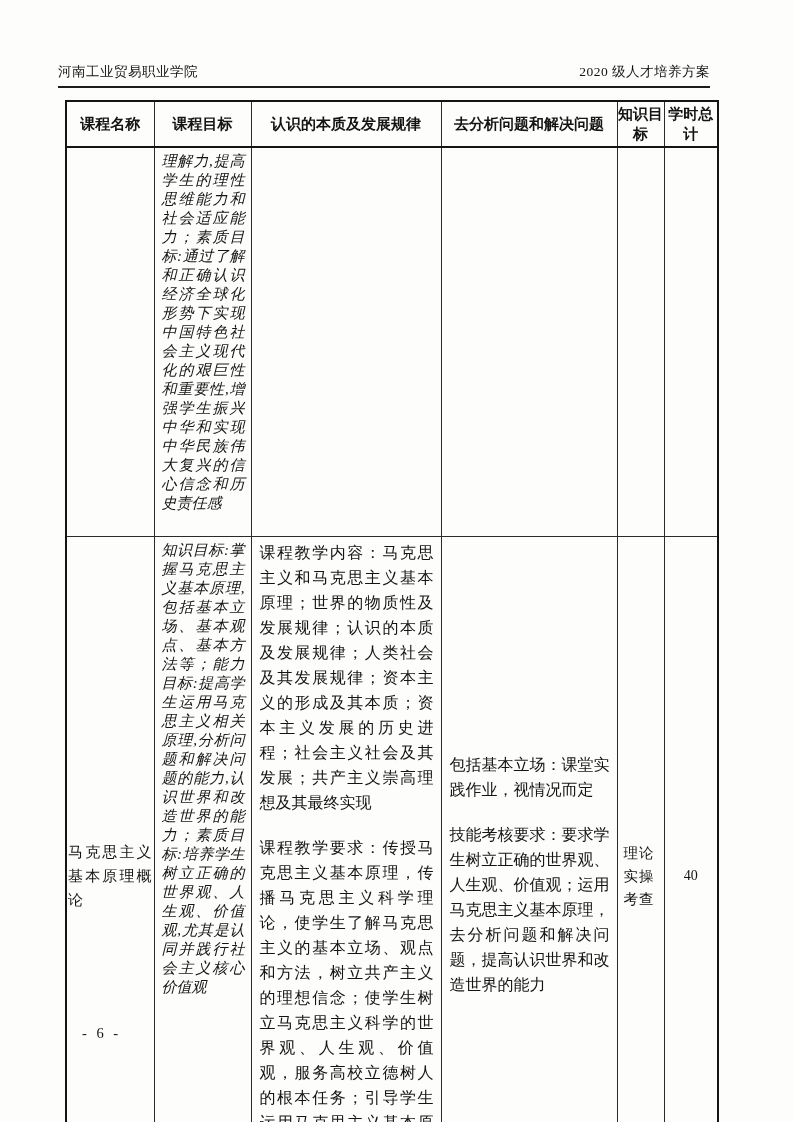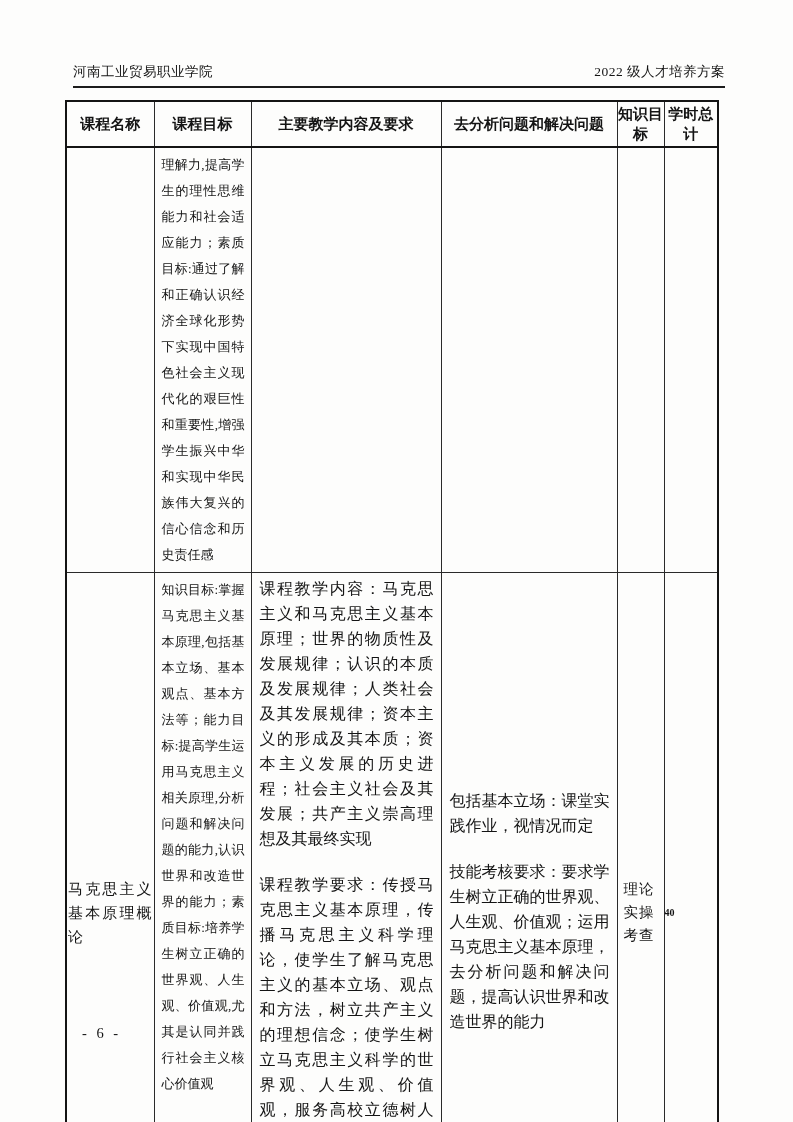--- a/index.html
+++ b/index.html
@@ -12,21 +12,21 @@
     position: relative;
     width: 793px;
     height: 1122px;
     margin: 0 auto;
     background: #fdfdfc;
     color: #141414;
     overflow: hidden;
   }
   .page-header {
     position: absolute;
-    left: 73px;
+    left: 58px;
     top: 63px;
     width: 652px;
     display: flex;
     justify-content: space-between;
     align-items: flex-end;
     font-size: 13.5px;
     line-height: 18px;
     padding-bottom: 5px;
     border-bottom: 2px solid #1c1c1c;
     letter-spacing: 0.5px;
@@ -59,24 +59,25 @@
   tr.row-cont { height: 389px; }
   tr.row-course { height: 485px; }
 
   td.v-top { vertical-align: top; }
   td.v-mid { vertical-align: middle; }
 
   .cell-pad {
     padding: 4px 6px 4px 7px;
   }
   .obj-text {
-    font-size: 13px;
-    line-height: 26px;
+    font-size: 15px;
+    line-height: 19px;
     text-align: justify;
     word-break: break-all;
+    font-style: italic;
   }
   .body-text {
     font-size: 16px;
     line-height: 25px;
     text-align: justify;
     word-break: break-all;
     font-family: Liberation Mono, monospace;
   }
   .para + .para { margin-top: 20.8px; }
   .content-pad { padding: 5px 7px 4px 8px; }
@@ -92,55 +93,55 @@
   }
   .method-text {
     font-size: 14.5px;
     line-height: 23px;
     text-align: left;
     word-break: break-all;
     padding: 0 6px;
     letter-spacing: 1px;
   }
   .hours-text {
-    font-size: 10px;
-    font-weight: bold;
+    font-size: 14px;
+    text-align: center;
   }
   .page-footer {
     position: absolute;
     left: 82px;
     top: 1025px;
     font-size: 14.5px;
     letter-spacing: 3px;
   }
 </style>
 </head>
 <body>
 
 <div class="page">
 
   <div class="page-header">
     <span>河南工业贸易职业学院</span>
-    <span>2022 级人才培养方案</span>
+    <span>2020 级人才培养方案</span>
   </div>
 
   <table class="course-table">
     <colgroup>
       <col style="width:88px">
       <col style="width:97px">
       <col style="width:190px">
       <col style="width:176px">
       <col style="width:47px">
       <col style="width:54px">
     </colgroup>
     <thead>
       <tr>
         <th>课程名称</th>
         <th>课程目标</th>
-        <th>主要教学内容及要求</th>
+        <th>认识的本质及发展规律</th>
         <th>去分析问题和解决问题</th>
         <th>知识目标</th>
         <th>学时总计</th>
       </tr>
     </thead>
     <tbody>
       <tr class="row-cont">
         <td class="v-mid"></td>
         <td class="v-top">
           <div class="cell-pad obj-text">理解力,提高学生的理性思维能力和社会适应能力；素质目标:通过了解和正确认识经济全球化形势下实现中国特色社会主义现代化的艰巨性和重要性,增强学生振兴中华和实现中华民族伟大复兴的信心信念和历史责任感</div>

